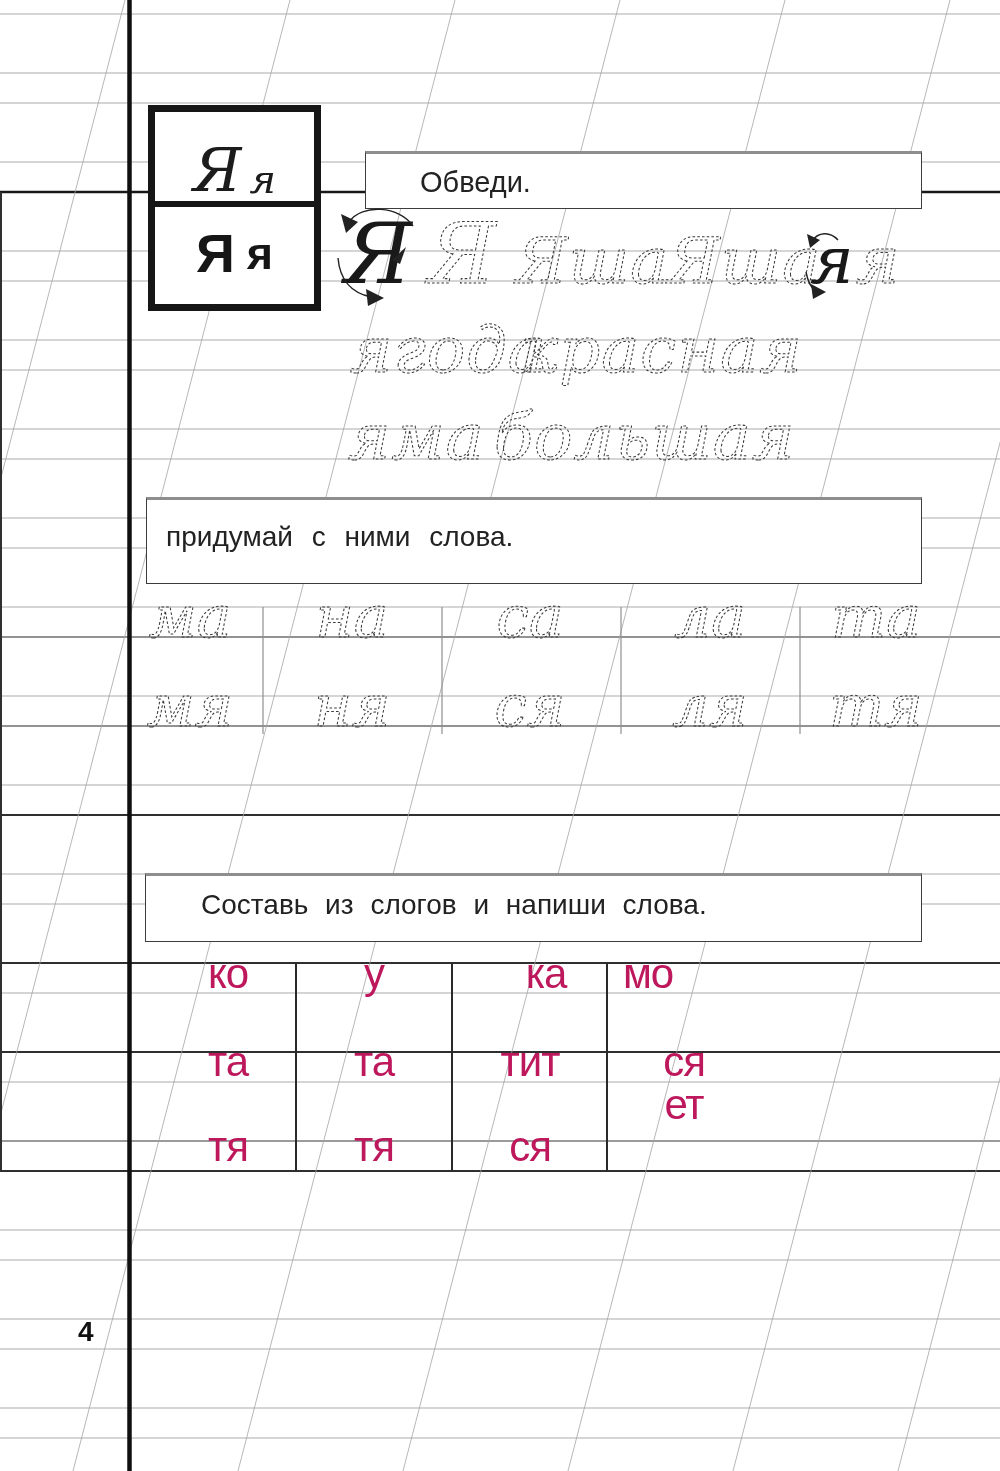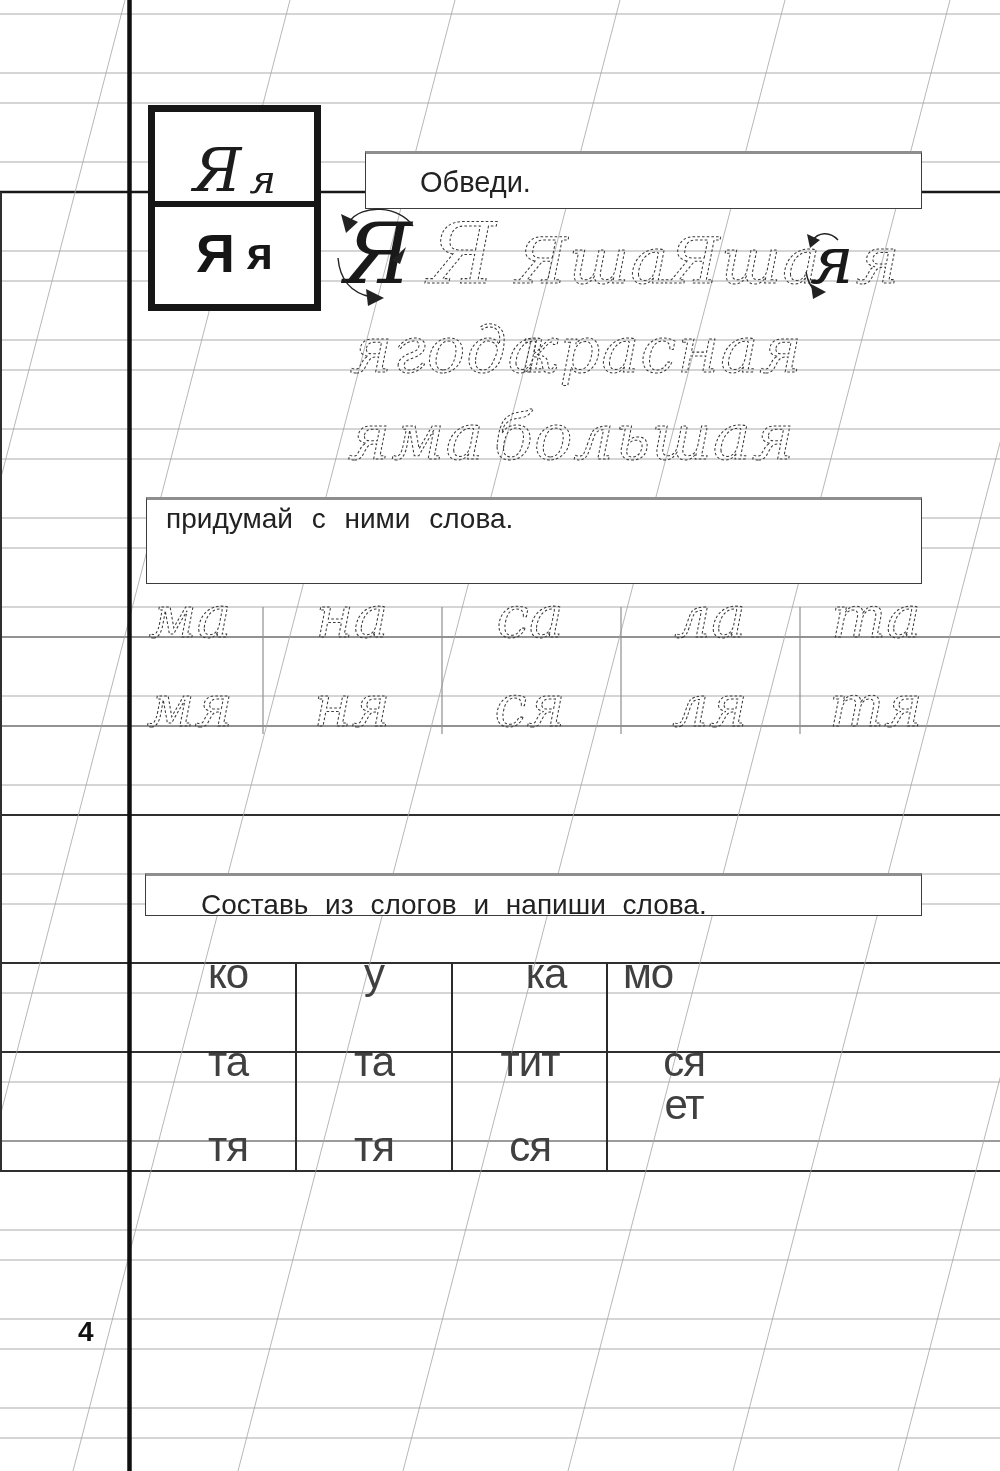--- a/index.html
+++ b/index.html
@@ -22,24 +22,24 @@
   .cur-sm{font:italic 40px/0.9 "DejaVu Serif",serif;color:#1c1c1c;}
   .lettercard .prn{height:92px;display:flex;align-items:center;justify-content:center;gap:12px;}
   .prn-cap{font-weight:bold;font-size:54px;line-height:1;color:#161616;}
   .prn-sm{font-weight:bold;font-size:45px;line-height:1;color:#161616;}
 
   .tbox{position:absolute;background:#fff;border:1.5px solid #3d3d3d;border-top:3px solid #8e8e8e;
         box-sizing:border-box;z-index:1;color:#222;}
   .tbox1{left:365px;top:105px;width:557px;height:58px;font-size:29px;padding:12px 0 12px 54px;margin-top:46px;}
   .tbox2{left:146px;top:497px;width:776px;height:87px;font-size:28px;}
   .tbox2 .l1{margin-top:9px;margin-right:10px;padding-left:57px;text-align:justify;text-align-last:justify;}
-  .tbox2 .l2{padding-left:19px;word-spacing:11px;margin-top:3px;}
-  .tbox3{left:145px;top:873px;width:777px;height:43px;font-size:28px;padding:13px 0 0 55px;word-spacing:9px;}
+  .tbox2 .l2{padding-left:19px;word-spacing:11px;margin-top:21px;}
+  .tbox3{left:145px;top:873px;width:777px;height:69px;font-size:28px;padding:13px 0 0 55px;word-spacing:9px;}
 
-  .bsyl{position:absolute;transform:translateX(-50%);font-size:42px;line-height:1;color:#404040;
+  .bsyl{position:absolute;transform:translateX(-50%);font-size:42px;line-height:1;color:#be185d;
         letter-spacing:-1px;z-index:2;}
   .pagenum{position:absolute;left:78px;top:1316px;font-weight:bold;font-size:28px;color:#111;z-index:2;}
 </style>
 </head>
 <body>
 
 <div class="page">
 
   <svg id="decor" width="1000" height="1471">
       <line x1="0" y1="14" x2="1000" y2="14" stroke="#ababab" stroke-width="1"></line>

